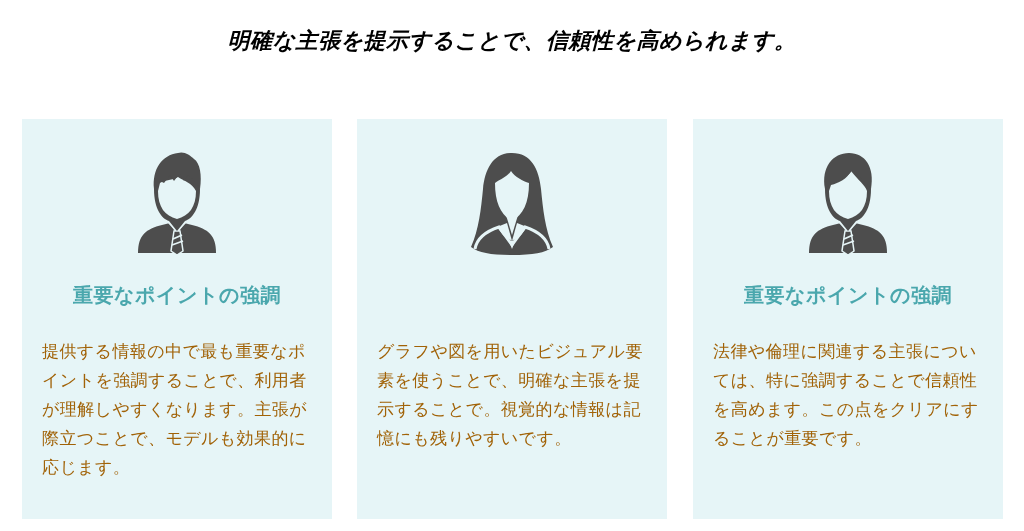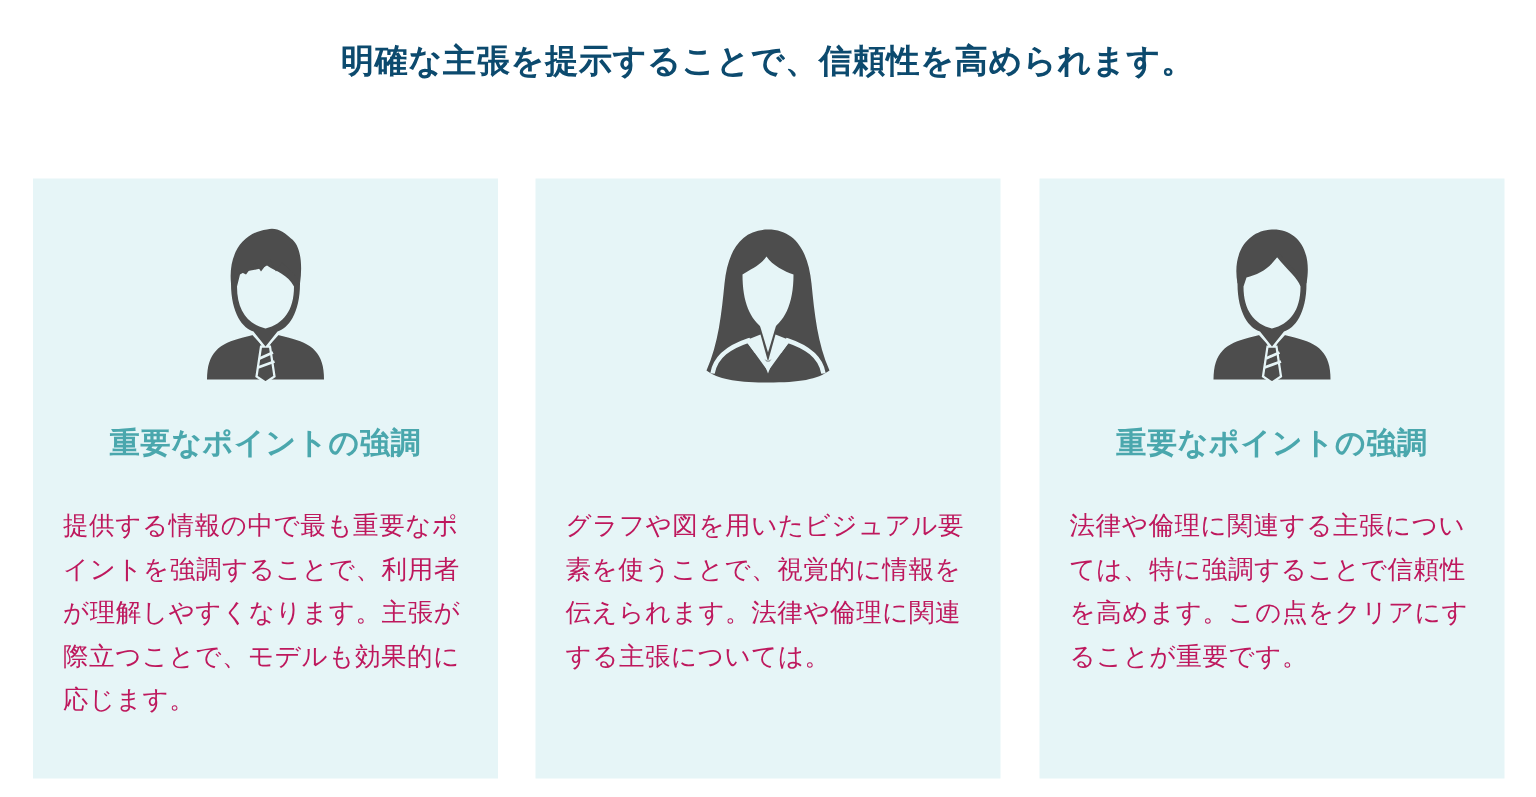--- a/index.html
+++ b/index.html
@@ -4,40 +4,40 @@
   <style>
     html, body { margin: 0; padding: 0; background: #ffffff; }
     body {
       width: 1024px; height: 531px; overflow: hidden; position: relative;
       font-family: "DejaVu Sans", "Liberation Sans", sans-serif;
       color: #333333;
     }
     .page-title {
       position: absolute; left: 0; top: 26px; width: 1024px;
       text-align: center; font-size: 22px; font-weight: bold;
-      color: #0c4a6e; letter-spacing: 0.5px;
+      color: #000000; letter-spacing: 0.5px; font-style: italic;
     }
     .cards { position: absolute; top: 119px; left: 22px; height: 392px; }
     .card {
       position: absolute; top: 0; width: 310px; height: 400px;
       background: #e6f5f7;
     }
     .card .icon {
       position: absolute; left: 0; width: 310px; top: 30px; height: 108px;
       display: flex; justify-content: center;
     }
     .card .icon svg { width: 90px; height: 108px; }
     .card .heading {
       position: absolute; top: 163px; left: 0; width: 310px;
       text-align: center; font-size: 20px; font-weight: bold;
       color: #4aa7ad; letter-spacing: 0.5px;
     }
     .card .body {
       position: absolute; top: 218px; left: 20px; width: 278px;
-      font-size: 17px; line-height: 29px; color: #be185d;
+      font-size: 17px; line-height: 29px; color: #a16207;
       letter-spacing: 0.4px;
     }
   </style>
 </head>
 <body>
 
 <div class="page-title">明確な主張を提示することで、信頼性を高められます。</div>
 
 <div class="cards">
 
@@ -71,21 +71,21 @@
 
         <path d="M28 34 C34 30 40 28 44 22 C48 28 56 32 62 34 C62 54 56 66 45 72 C34 66 28 54 28 34 Z" fill="#e6f5f7"></path>
 
         <path d="M39 66 L45 86 L51 66 Z" fill="#e6f5f7"></path>
 
         <path d="M30 78 L40 74 L45 92 L36 86 Z" fill="#e6f5f7"></path>
         <path d="M60 78 L50 74 L45 92 L54 86 Z" fill="#e6f5f7"></path>
         <path d="M42 92 L48 92 L45 100 Z" fill="#e6f5f7"></path>
       </svg>
     </div>
-    <div class="body">グラフや図を用いたビジュアル要素を使うことで、視覚的に情報を伝えられます。法律や倫理に関連する主張については。</div>
+    <div class="body">グラフや図を用いたビジュアル要素を使うことで、明確な主張を提示することで。視覚的な情報は記憶にも残りやすいです。</div>
   </div>
 
   <div class="card" style="left:671px;">
     <div class="icon">
       <svg viewBox="0 0 90 108" xmlns="http://www.w3.org/2000/svg">
 
         <path d="M6 104 C6 86 14 80 30 76 L38 74 L45 86 L52 74 L60 76 C76 80 84 86 84 104 Z" fill="#4d4d4d"></path>
         <path d="M36 74 L45 84 L54 74 L50 72 L45 78 L40 72 Z" fill="#e6f5f7"></path>
         <path d="M42 82 L48 82 L51 102 L45 106 L39 102 Z" fill="#4d4d4d" stroke="#e6f5f7" stroke-width="1.5"></path>
         <path d="M41 90 L50 86 M40 96 L51 92" stroke="#e6f5f7" stroke-width="1.8"></path>

